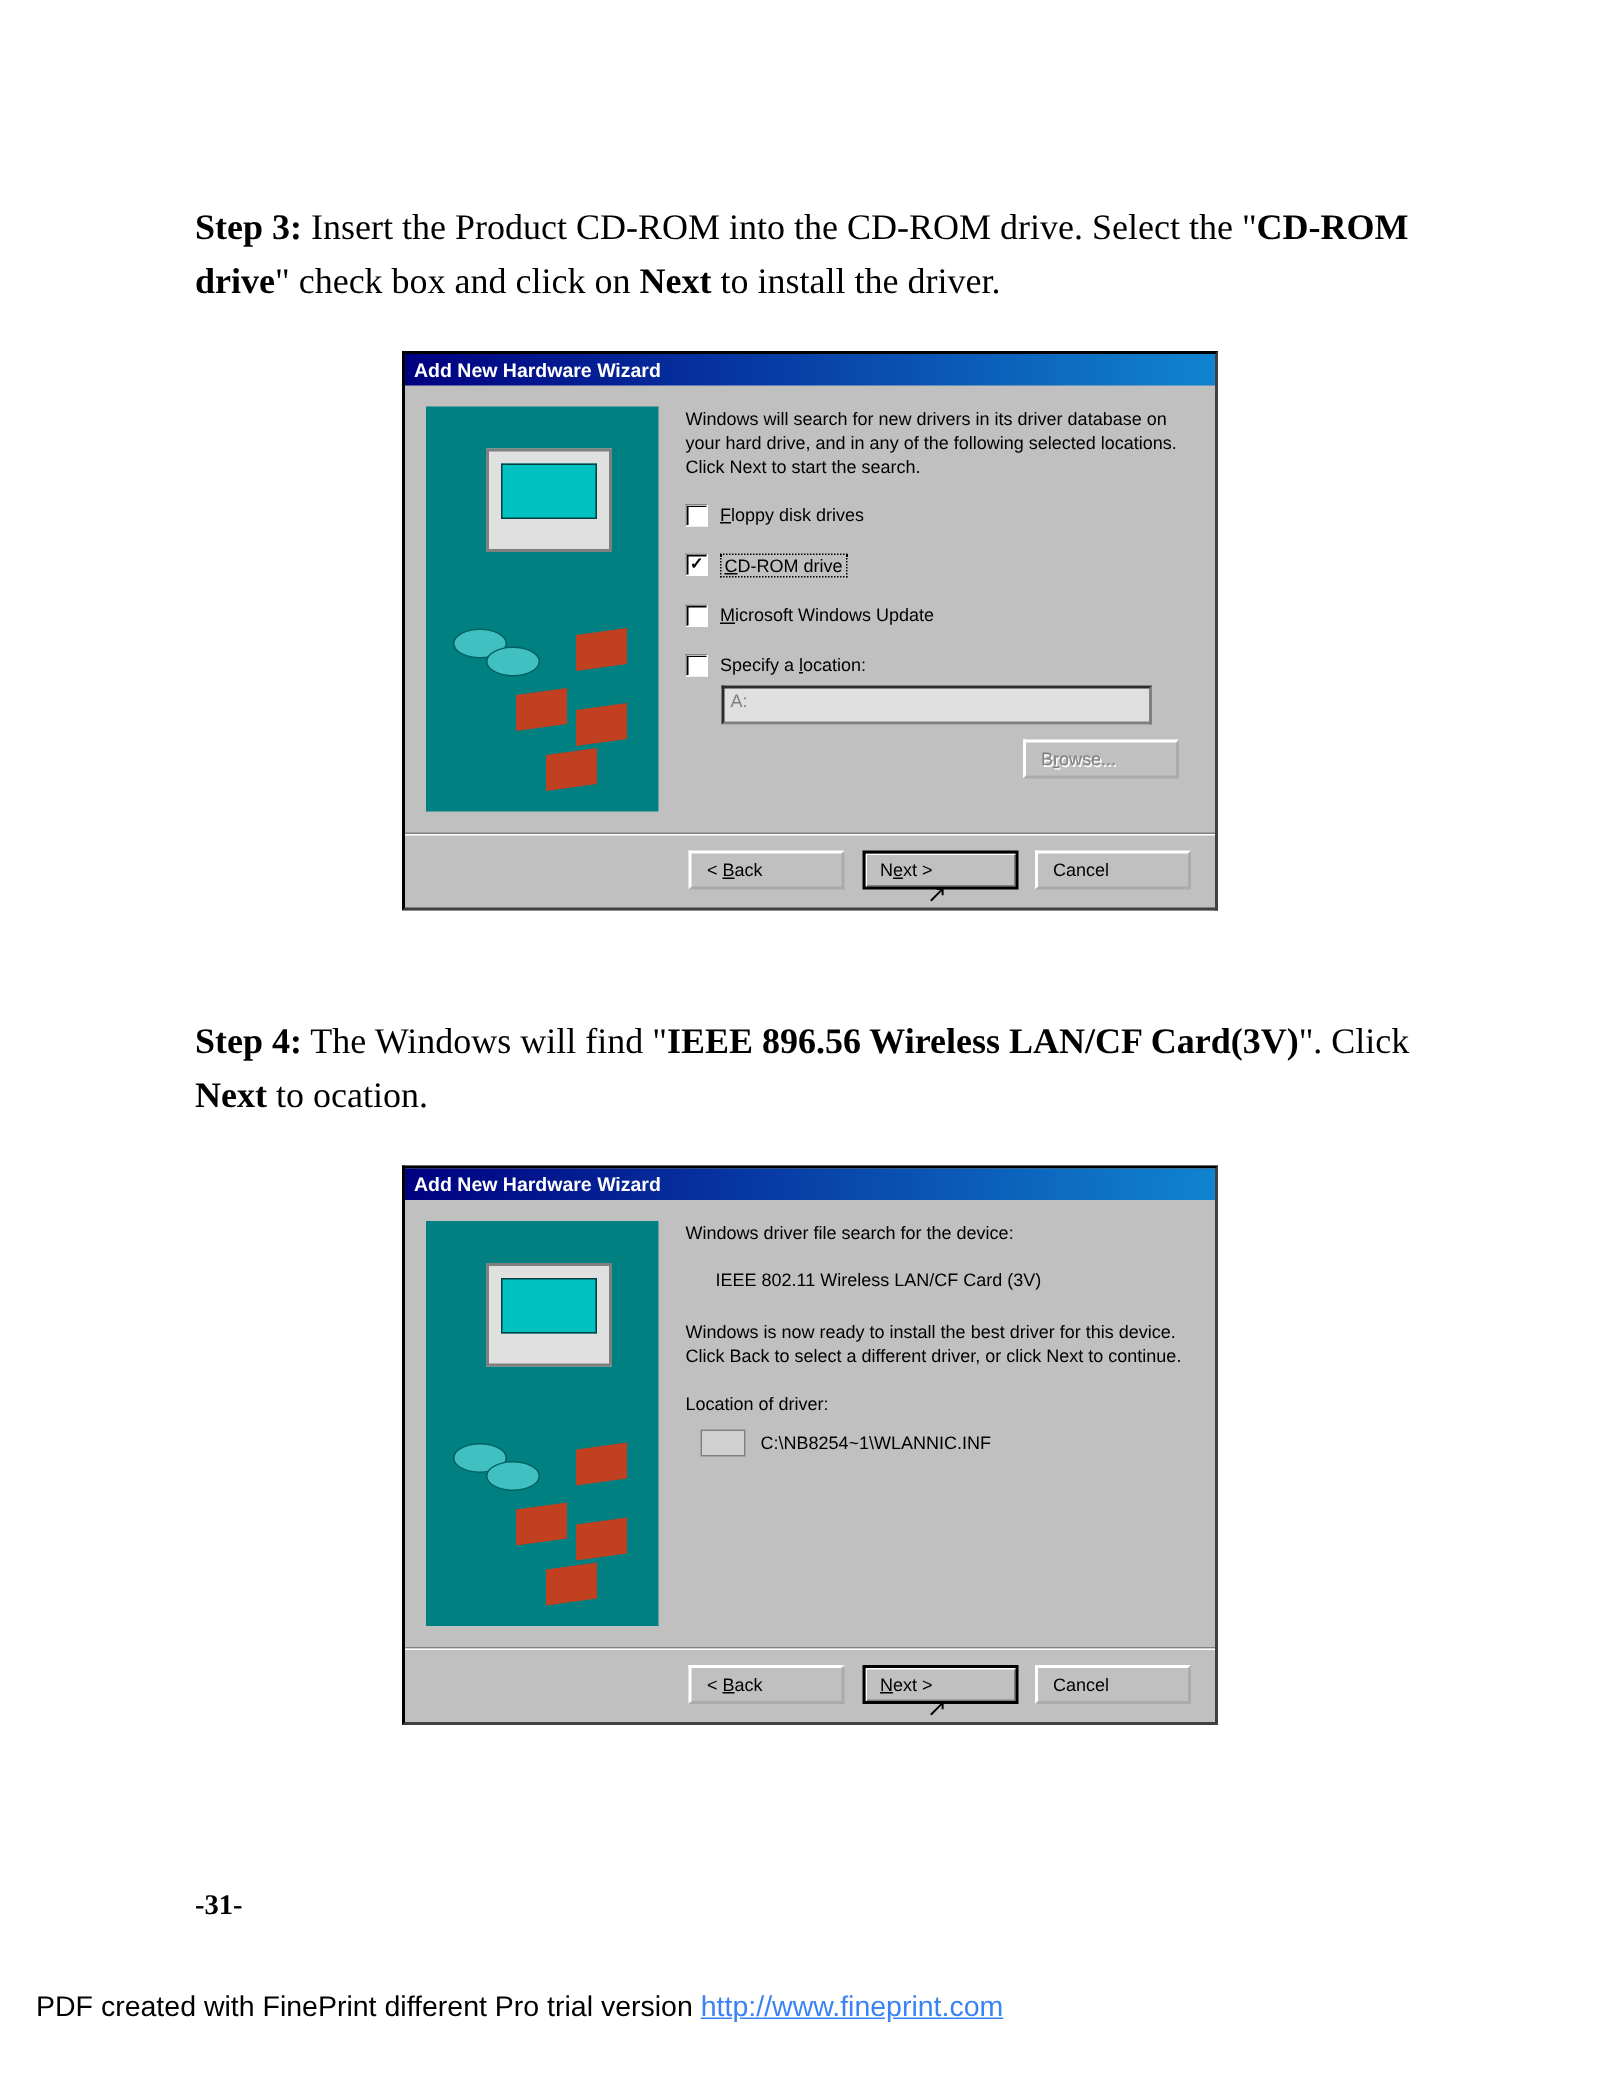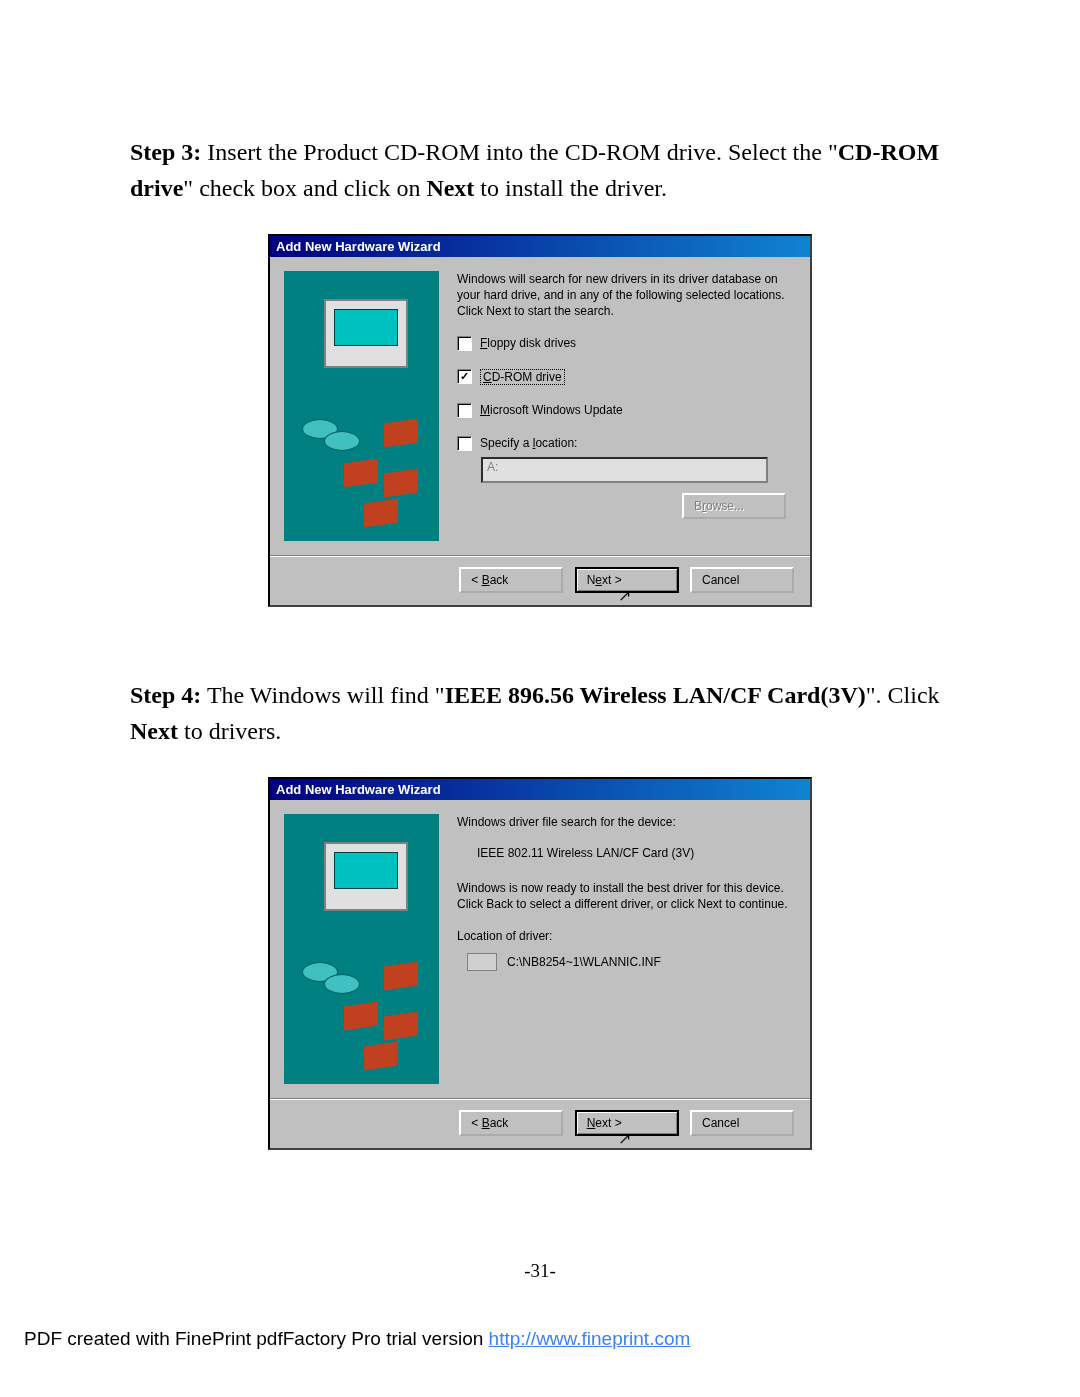--- a/index.html
+++ b/index.html
@@ -161,22 +161,21 @@
     align-items: center;
     margin: 10px 0 0 10px;
   }
   .inf-icon {
     width: 28px; height: 16px;
     background: #d0d0d0;
     border: 1px solid #808080;
     margin-right: 10px;
   }
   .page-num {
-    text-align: center;
-    font-weight: normal;
+    font-weight: bold;
     font-size: 19px;
     margin-top: 110px;
   }
   .pdf-footer {
     font-family: Arial, sans-serif;
     font-size: 19px;
     padding: 6px 0 24px 24px;
   }
   .pdf-footer a { color: #3b82f6; text-decoration: underline; }
   u.ak { text-decoration: underline; }
@@ -244,21 +243,21 @@
     </div>
     <div class="dlg-sep"></div>
     <div class="dlg-footer">
       <span class="btn">&lt; <u class="ak">B</u>ack</span>
       <span class="btn default">N<u class="ak">e</u>xt &gt;<span class="cursor"></span></span>
       <span class="btn">Cancel</span>
     </div>
   </div>
 
   <p class="step-text">
-    <b>Step 4:</b><span> The Windows will find "</span><b>IEEE 896.56 Wireless LAN/CF Card(3V)</b><span>".   Click </span><b>Next</b><span> to drivers.</span>
+    <b>Step 4:</b><span> The Windows will find "</span><b>IEEE 896.56 Wireless LAN/CF Card(3V)</b><span>".   Click </span><b>Next</b><span> to ocation.</span>
   </p>
 
   <div class="dialog">
     <div class="titlebar">Add New Hardware Wizard</div>
     <div class="dlg-body">
       <div class="dlg-graphic">
         <div class="gph-monitor">
             <div class="gph-screen"></div>
           </div>
         <div class="gph-cd1"></div>
@@ -284,14 +283,14 @@
       <span class="btn">&lt; <u class="ak">B</u>ack</span>
       <span class="btn default"><u class="ak">N</u>ext &gt;<span class="cursor"></span></span>
       <span class="btn">Cancel</span>
     </div>
   </div>
 
   <div class="page-num">-31-</div>
 </div>
 
 <div class="pdf-footer">
-  <span>PDF created with FinePrint pdfFactory Pro trial version </span><a href="#">http://www.fineprint.com</a>
+  <span>PDF created with FinePrint different Pro trial version </span><a href="#">http://www.fineprint.com</a>
 </div>
 
 </body></html>

